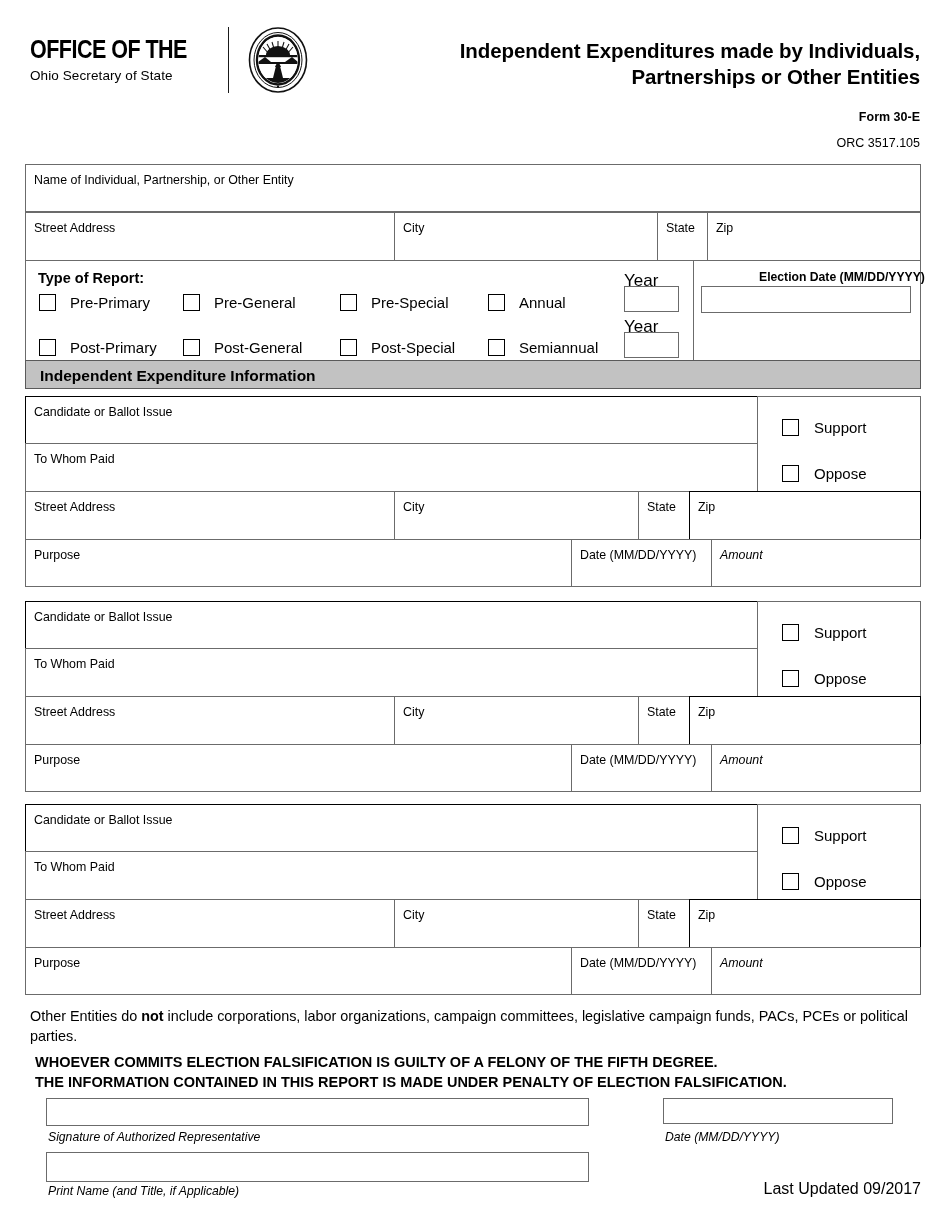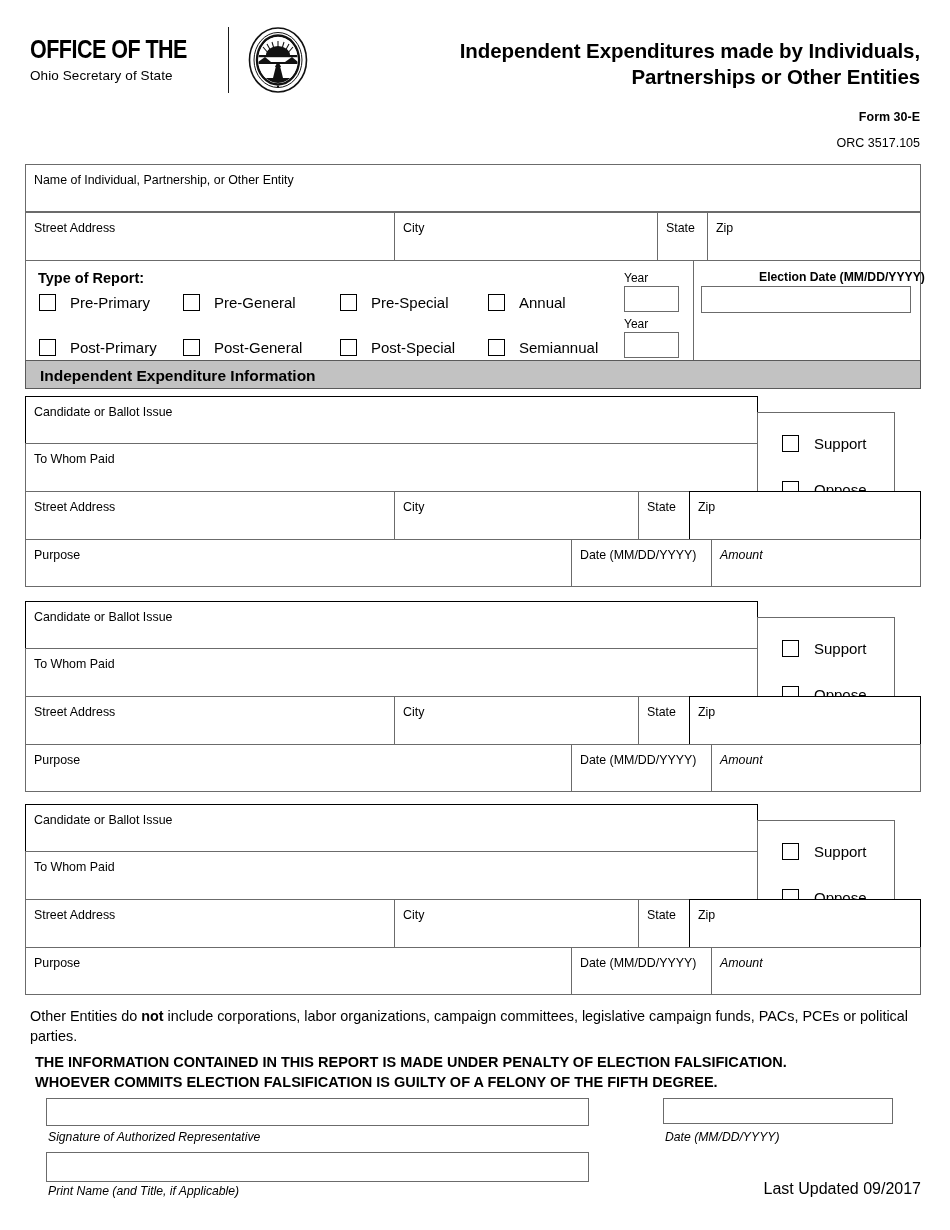--- a/index.html
+++ b/index.html
@@ -129,21 +129,21 @@
     background: #fff;
   }
   .cb-label {
     position: absolute;
     font-size: 15px;
     line-height: 1;
     white-space: nowrap;
   }
   .year-lab {
     position: absolute;
-    font-size: 12px;
+    font-size: 17px;
     line-height: 1;
   }
   .year-box {
     position: absolute;
     box-sizing: border-box;
     border: 1px solid #6b6b6b;
     width: 55px; height: 26px;
     background: #fff;
   }
   .tor-divider {
@@ -177,21 +177,21 @@
     position: absolute;
     left: 14px; top: 6px;
     font-size: 15.5px;
     font-weight: bold;
   }
 
   
   .blk { position: absolute; left: 0; width: 896px; }
   .b-cand   { left: 0;   top: 0;    width: 733px; height: 48px; border-bottom-color:#000; border-bottom-width:1.6px; }
   .b-paid   { left: 0;   top: 47px; width: 733px; height: 49px; }
-  .b-so     { left: 732px; top: 16px;  width: 138px; height: 96px; }
+  .b-so     { left: 732px; top: 0;  width: 164px; height: 96px; }
   .b-street { left: 0;   top: 95px; width: 370px; height: 49px; }
   .b-city   { left: 369px; top: 95px; width: 245px; height: 49px; }
   .b-state  { left: 613px; top: 95px; width: 52px;  height: 49px; }
   .b-zip    { left: 664px; top: 95px; width: 232px; height: 49px; border-left-color:#000; border-left-width:1.6px; }
   .b-purp   { left: 0;   top: 143px; width: 547px; height: 48px; }
   .b-date   { left: 546px; top: 143px; width: 141px; height: 48px; }
   .b-amt    { left: 686px; top: 143px; width: 210px; height: 48px; font-style: italic; }
   .so-cb {
     position: absolute;
     box-sizing: border-box;
@@ -478,22 +478,22 @@
     <div class="box b-amt">
       <span class="cap">Amount</span>
     </div>
   </div>
 
 </div>
 
 <div class="note"><span>Other Entities do </span><b>not</b><span> include corporations, labor organizations, campaign committees, legislative campaign funds, PACs, PCEs or political parties.</span></div>
 
 <div class="penalty">
+  <div>WHOEVER COMMITS ELECTION FALSIFICATION IS GUILTY OF A FELONY OF THE FIFTH DEGREE.</div>
   <div>THE INFORMATION CONTAINED IN THIS REPORT IS MADE UNDER PENALTY OF ELECTION FALSIFICATION.</div>
-  <div>WHOEVER COMMITS ELECTION FALSIFICATION IS GUILTY OF A FELONY OF THE FIFTH DEGREE.</div>
 </div>
 
 <div class="sig-box" id="sig-main"></div>
 <div class="sig-cap" id="cap-sig">Signature of Authorized Representative</div>
 
 <div class="sig-box" id="sig-date"></div>
 <div class="sig-cap" id="cap-date">Date (MM/DD/YYYY)</div>
 
 <div class="sig-box" id="sig-print"></div>
 <div class="sig-cap" id="cap-print">Print Name (and Title, if Applicable)</div>

